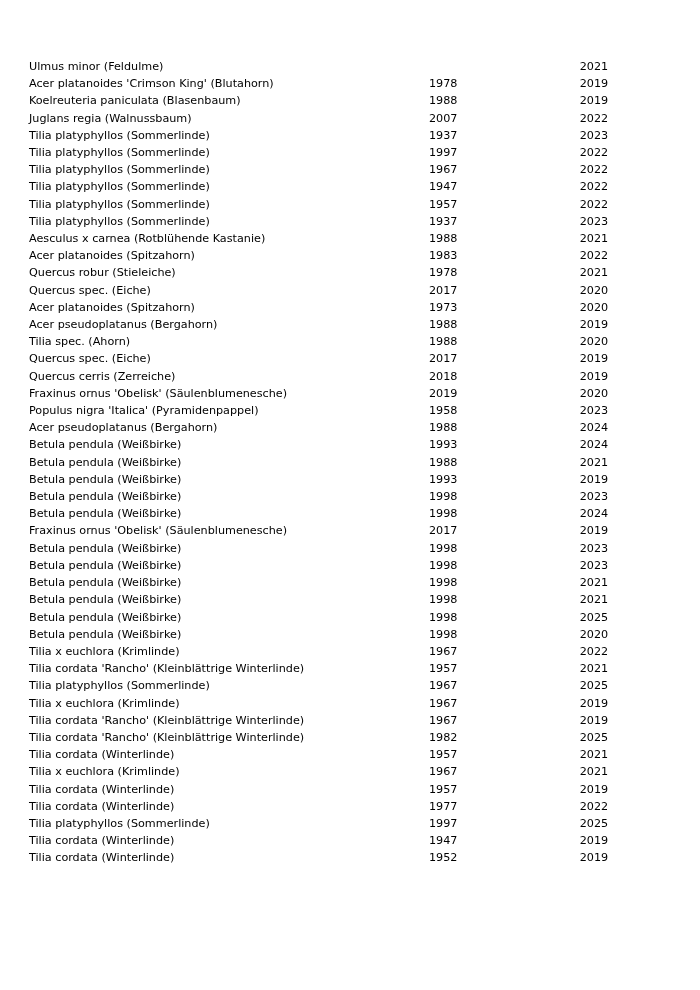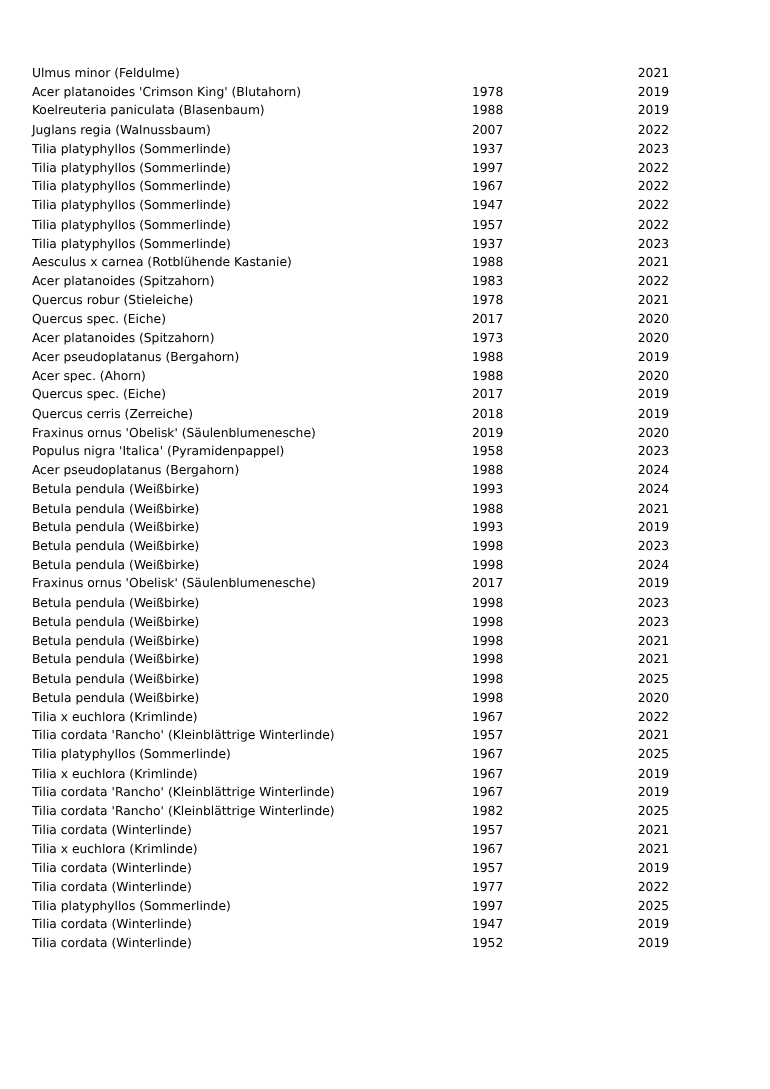--- a/index.html
+++ b/index.html
@@ -155,21 +155,21 @@
           <td class="checked">2020</td>
           <td></td>
         </tr>
         <tr>
           <td class="name">Acer pseudoplatanus (Bergahorn)</td>
           <td class="planted">1988</td>
           <td class="checked">2019</td>
           <td></td>
         </tr>
         <tr>
-          <td class="name">Acer spec. (Ahorn)</td>
+          <td class="name">Tilia spec. (Ahorn)</td>
           <td class="planted">1988</td>
           <td class="checked">2020</td>
           <td></td>
         </tr>
         <tr>
           <td class="name">Quercus spec. (Eiche)</td>
           <td class="planted">2017</td>
           <td class="checked">2019</td>
           <td></td>
         </tr>

